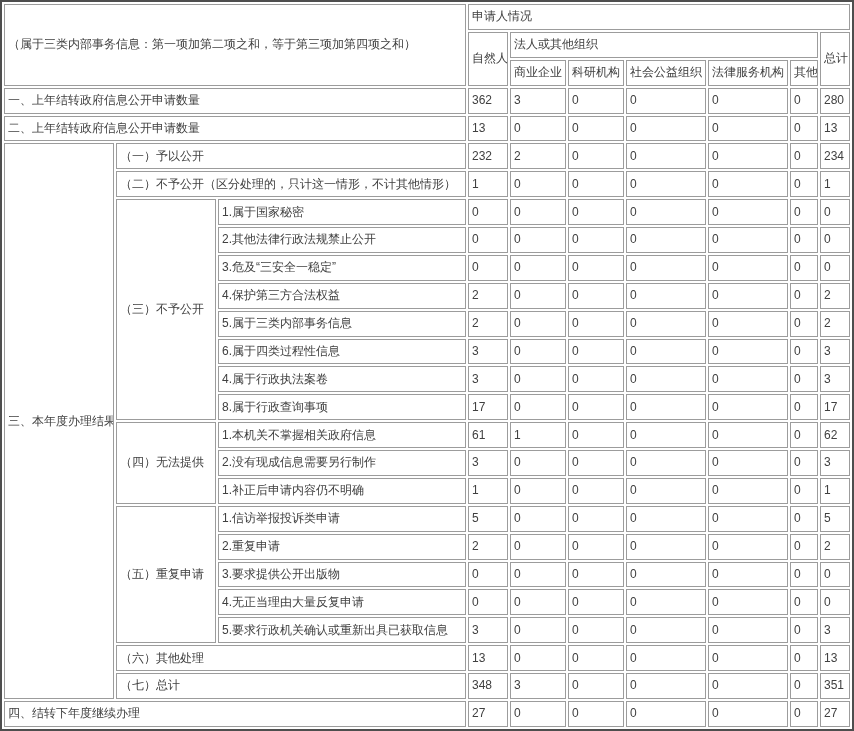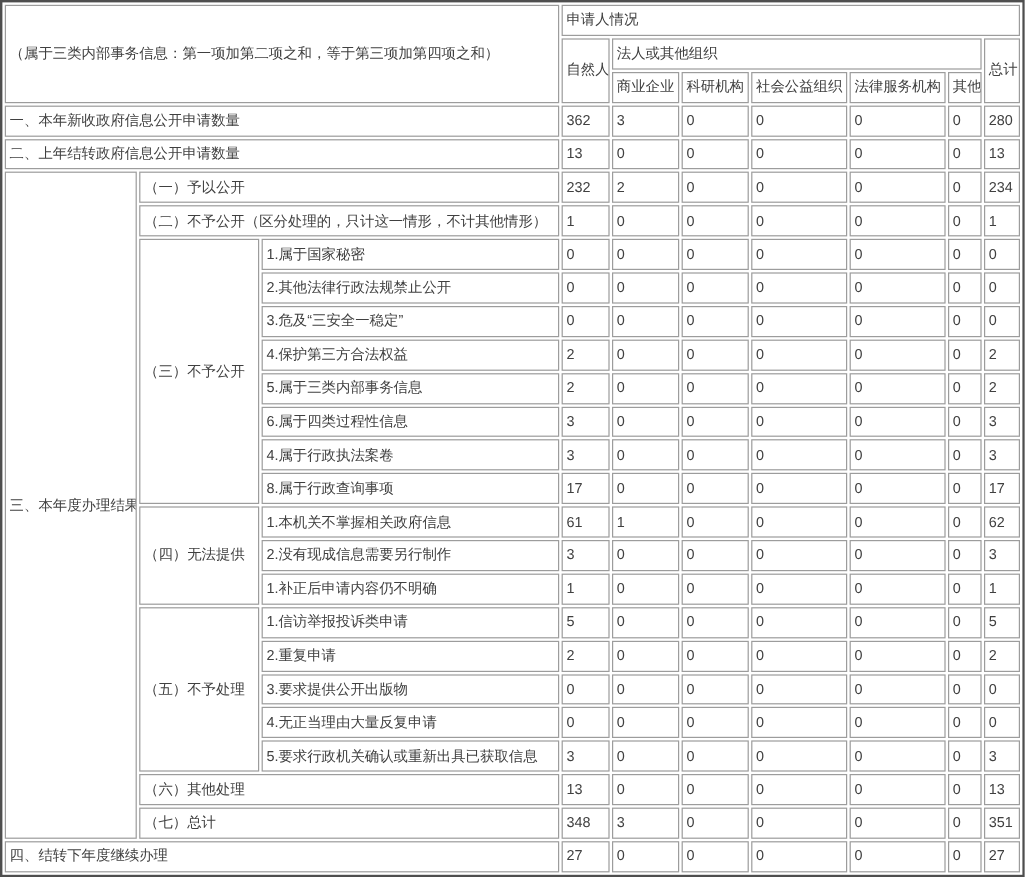--- a/index.html
+++ b/index.html
@@ -55,21 +55,21 @@
   </tr>
   <tr>
     <td>商业企业</td>
     <td>科研机构</td>
     <td>社会公益组织</td>
     <td>法律服务机构</td>
     <td>其他</td>
   </tr>
 
   <tr>
-    <td colspan="3">一、本年新收政府信息公开申请数量</td>
+    <td colspan="3">一、上年结转政府信息公开申请数量</td>
     <td>362</td>
     <td>3</td>
     <td>0</td>
     <td>0</td>
     <td>0</td>
     <td>0</td>
     <td>280</td>
   </tr>
 
   <tr>
@@ -214,21 +214,21 @@
     <td>1</td>
     <td>0</td>
     <td>0</td>
     <td>0</td>
     <td>0</td>
     <td>0</td>
     <td>1</td>
   </tr>
 
   <tr>
-    <td rowspan="5">（五）不予处理</td>
+    <td rowspan="5">（五）重复申请</td>
     <td>1.信访举报投诉类申请</td>
     <td>5</td>
     <td>0</td>
     <td>0</td>
     <td>0</td>
     <td>0</td>
     <td>0</td>
     <td>5</td>
   </tr>
   <tr>

